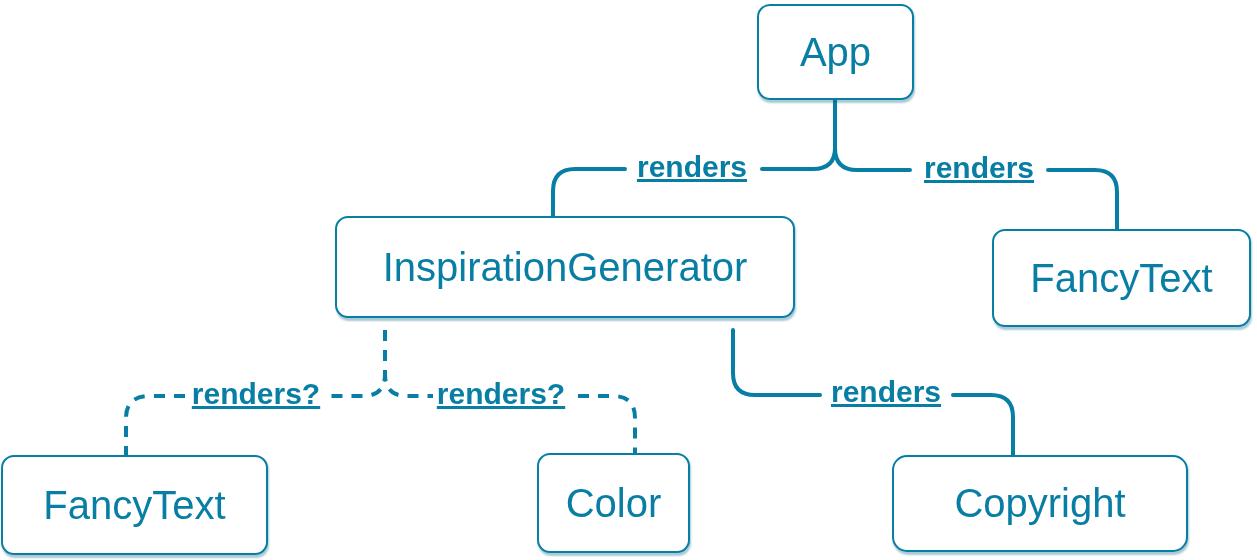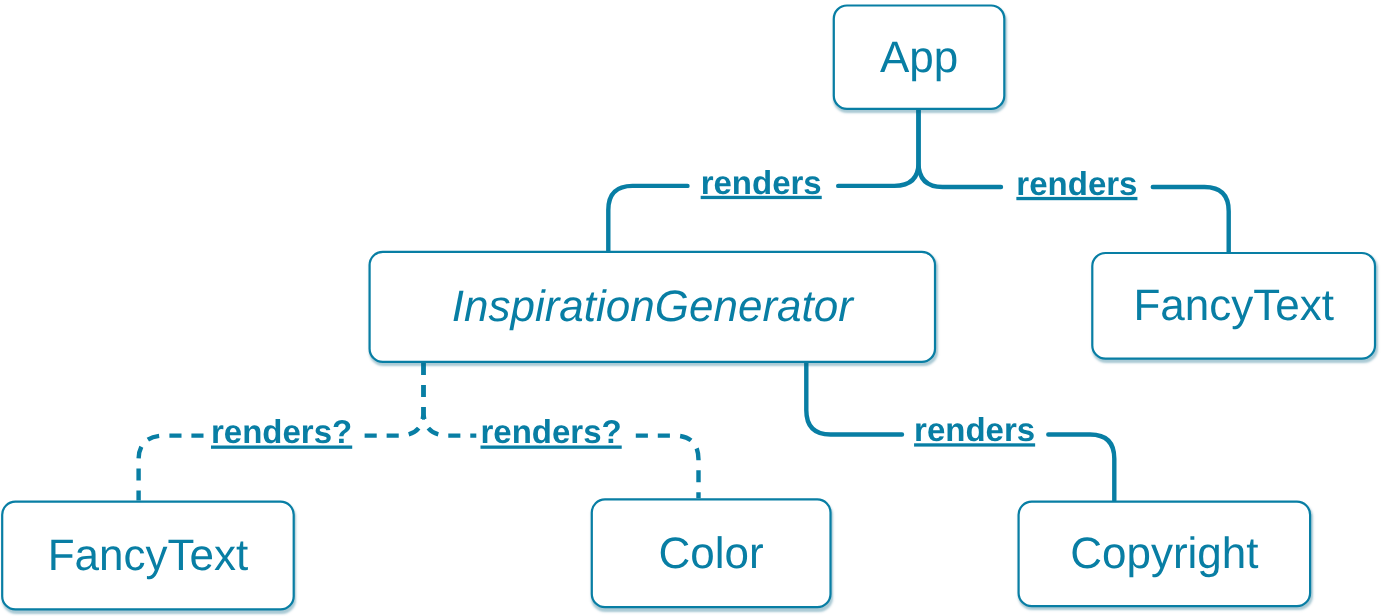--- a/index.html
+++ b/index.html
@@ -73,33 +73,33 @@
   <span class="edge-label" style="left:692px; top:167px;">renders</span>
   <span class="edge-label" style="left:979px; top:168px;">renders</span>
   <span class="edge-label" style="left:256px; top:394px;">renders?</span>
   <span class="edge-label" style="left:501px; top:394px;">renders?</span>
   <span class="edge-label" style="left:886px; top:392px;">renders</span>
 
   <div class="node" style="left:757px; top:4px; width:157px; height:96px;">
     <span>App</span>
   </div>
 
-  <div class="node" style="left:335px; top:228px; width:516px; height:102px;font-style:italic;">
+  <div class="node" style="left:335px; top:216px; width:460px; height:102px;">
     <span>InspirationGenerator</span>
   </div>
 
   <div class="node" style="left:992px; top:229px; width:259px; height:98px;">
     <span>FancyText</span>
   </div>
 
   <div class="node" style="left:1px; top:455px; width:267px; height:100px;">
     <span>FancyText</span>
   </div>
 
-  <div class="node" style="left:537px; top:453px; width:219px; height:100px;justify-content:center;">
+  <div class="node" style="left:537px; top:453px; width:153px; height:100px;justify-content:center;">
     <span>Color</span>
   </div>
 
-  <div class="node" style="left:925px; top:455px; width:267px; height:97px;">
+  <div class="node" style="left:892px; top:455px; width:296px; height:97px;border-radius:15px;">
     <span>Copyright</span>
   </div>
 
 </div>
 
 </body></html>

